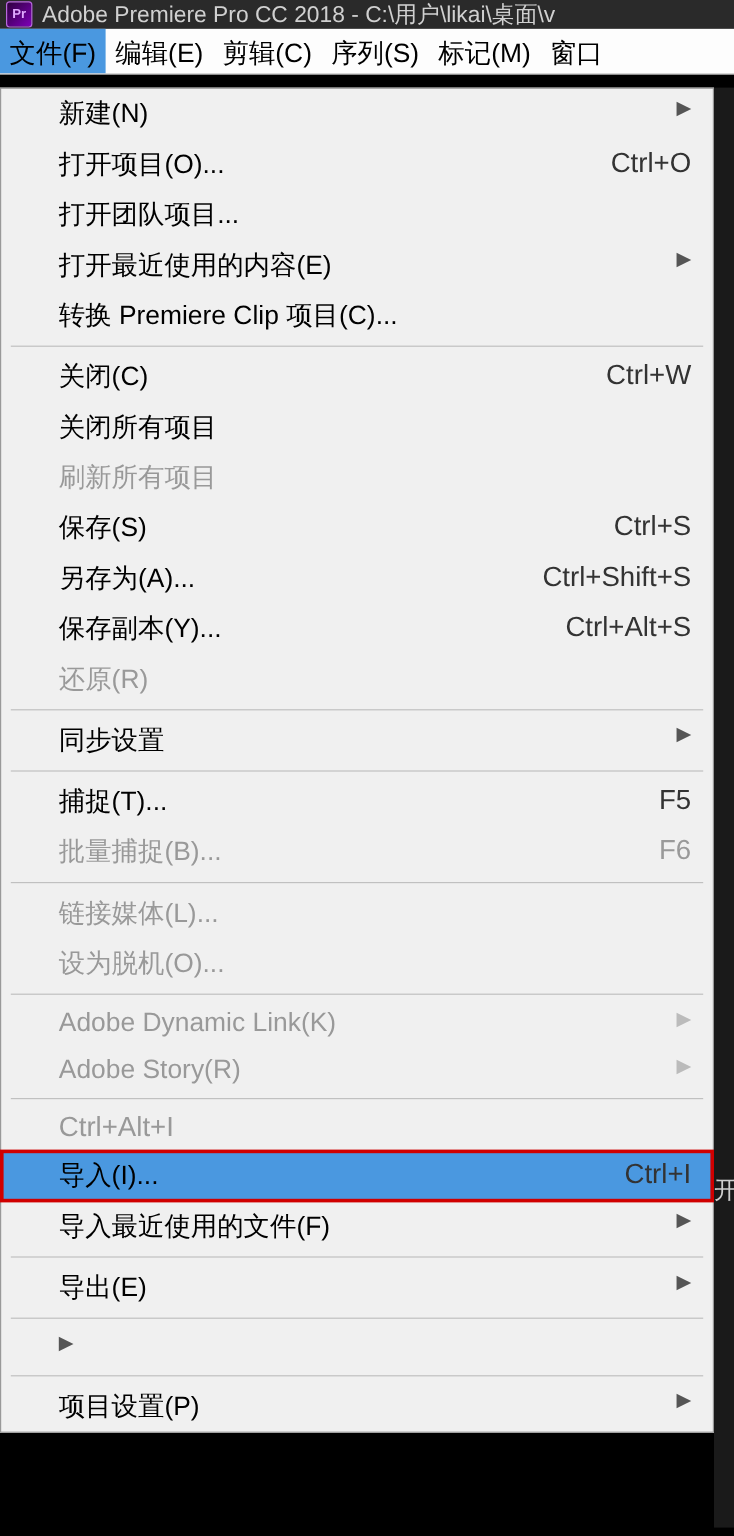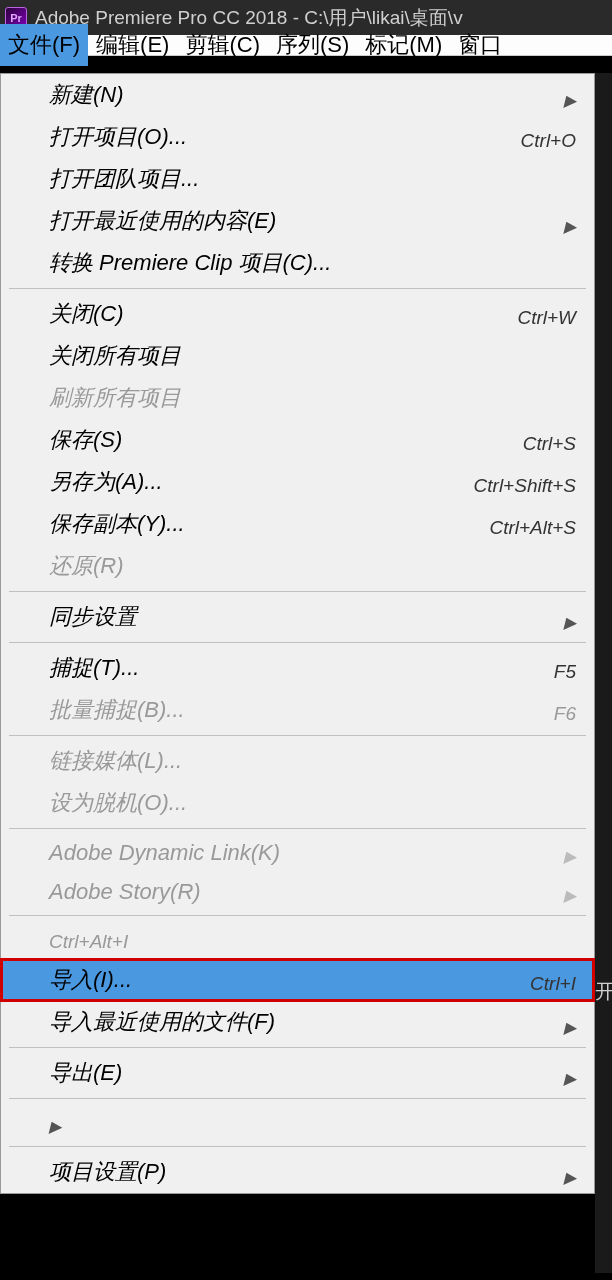--- a/index.html
+++ b/index.html
@@ -8,21 +8,21 @@
       box-sizing: border-box;
       font-family: "Microsoft YaHei", Arial, sans-serif;
     }
     body {
       width: 612px;
       height: 1280px;
       background: #000;
       overflow: hidden;
     }
     .titlebar {
-      height: 35px;
+      height: 24px;
       background: #2a2a2a;
       display: flex;
       align-items: center;
       padding: 0 5px;
       color: #d0d0d0;
       font-size: 19px;
     }
     .app-icon {
       width: 22px;
       height: 22px;
@@ -35,24 +35,23 @@
       color: #e0a8ff;
       font-size: 11px;
       font-weight: bold;
       margin-right: 8px;
     }
     .title-text {
       white-space: nowrap;
       overflow: hidden;
     }
     .menubar {
-      height: 21px;
+      height: 38px;
       background: #fdfdfd;
       display: flex;
-      align-items: center;
       font-size: 22px;
       color: #000;
       border-bottom: 1px solid #ccc;
     }
     .menu-item {
       padding: 6px 8px;
       cursor: pointer;
       white-space: nowrap;
     }
     .menu-item.active {
@@ -64,47 +63,46 @@
       left: 0;
       top: 73px;
       width: 595px;
       background: #f0f0f0;
       border: 1px solid #999;
       box-shadow: 2px 2px 6px rgba(0,0,0,0.3);
     }
     .dropdown-item {
       display: flex;
       justify-content: space-between;
-      align-items: flex-end;
+      align-items: flex-start;
       padding: 6px 18px 6px 48px;
       font-size: 22px;
       color: #000;
       cursor: pointer;
       min-height: 39px;
-      font-style: italic;
     }
     .dropdown-item.disabled {
       color: #999;
       cursor: default;
     }
     .dropdown-item.highlighted {
       background: #4a98e0;
     }
     .dropdown-item.boxed {
       outline: 3px solid #d00000;
       outline-offset: -2px;
     }
     .separator {
       height: 1px;
       background: #c0c0c0;
       margin: 4px 8px;
     }
     .shortcut {
       color: #333;
-      font-size: 19px;
+      font-size: 23px;
     }
     .dropdown-item.disabled .shortcut {
       color: #999;
     }
     .submenu-arrow {
       font-size: 16px;
       color: #555;
     }
     .dropdown-item.disabled .submenu-arrow {
       color: #bbb;

